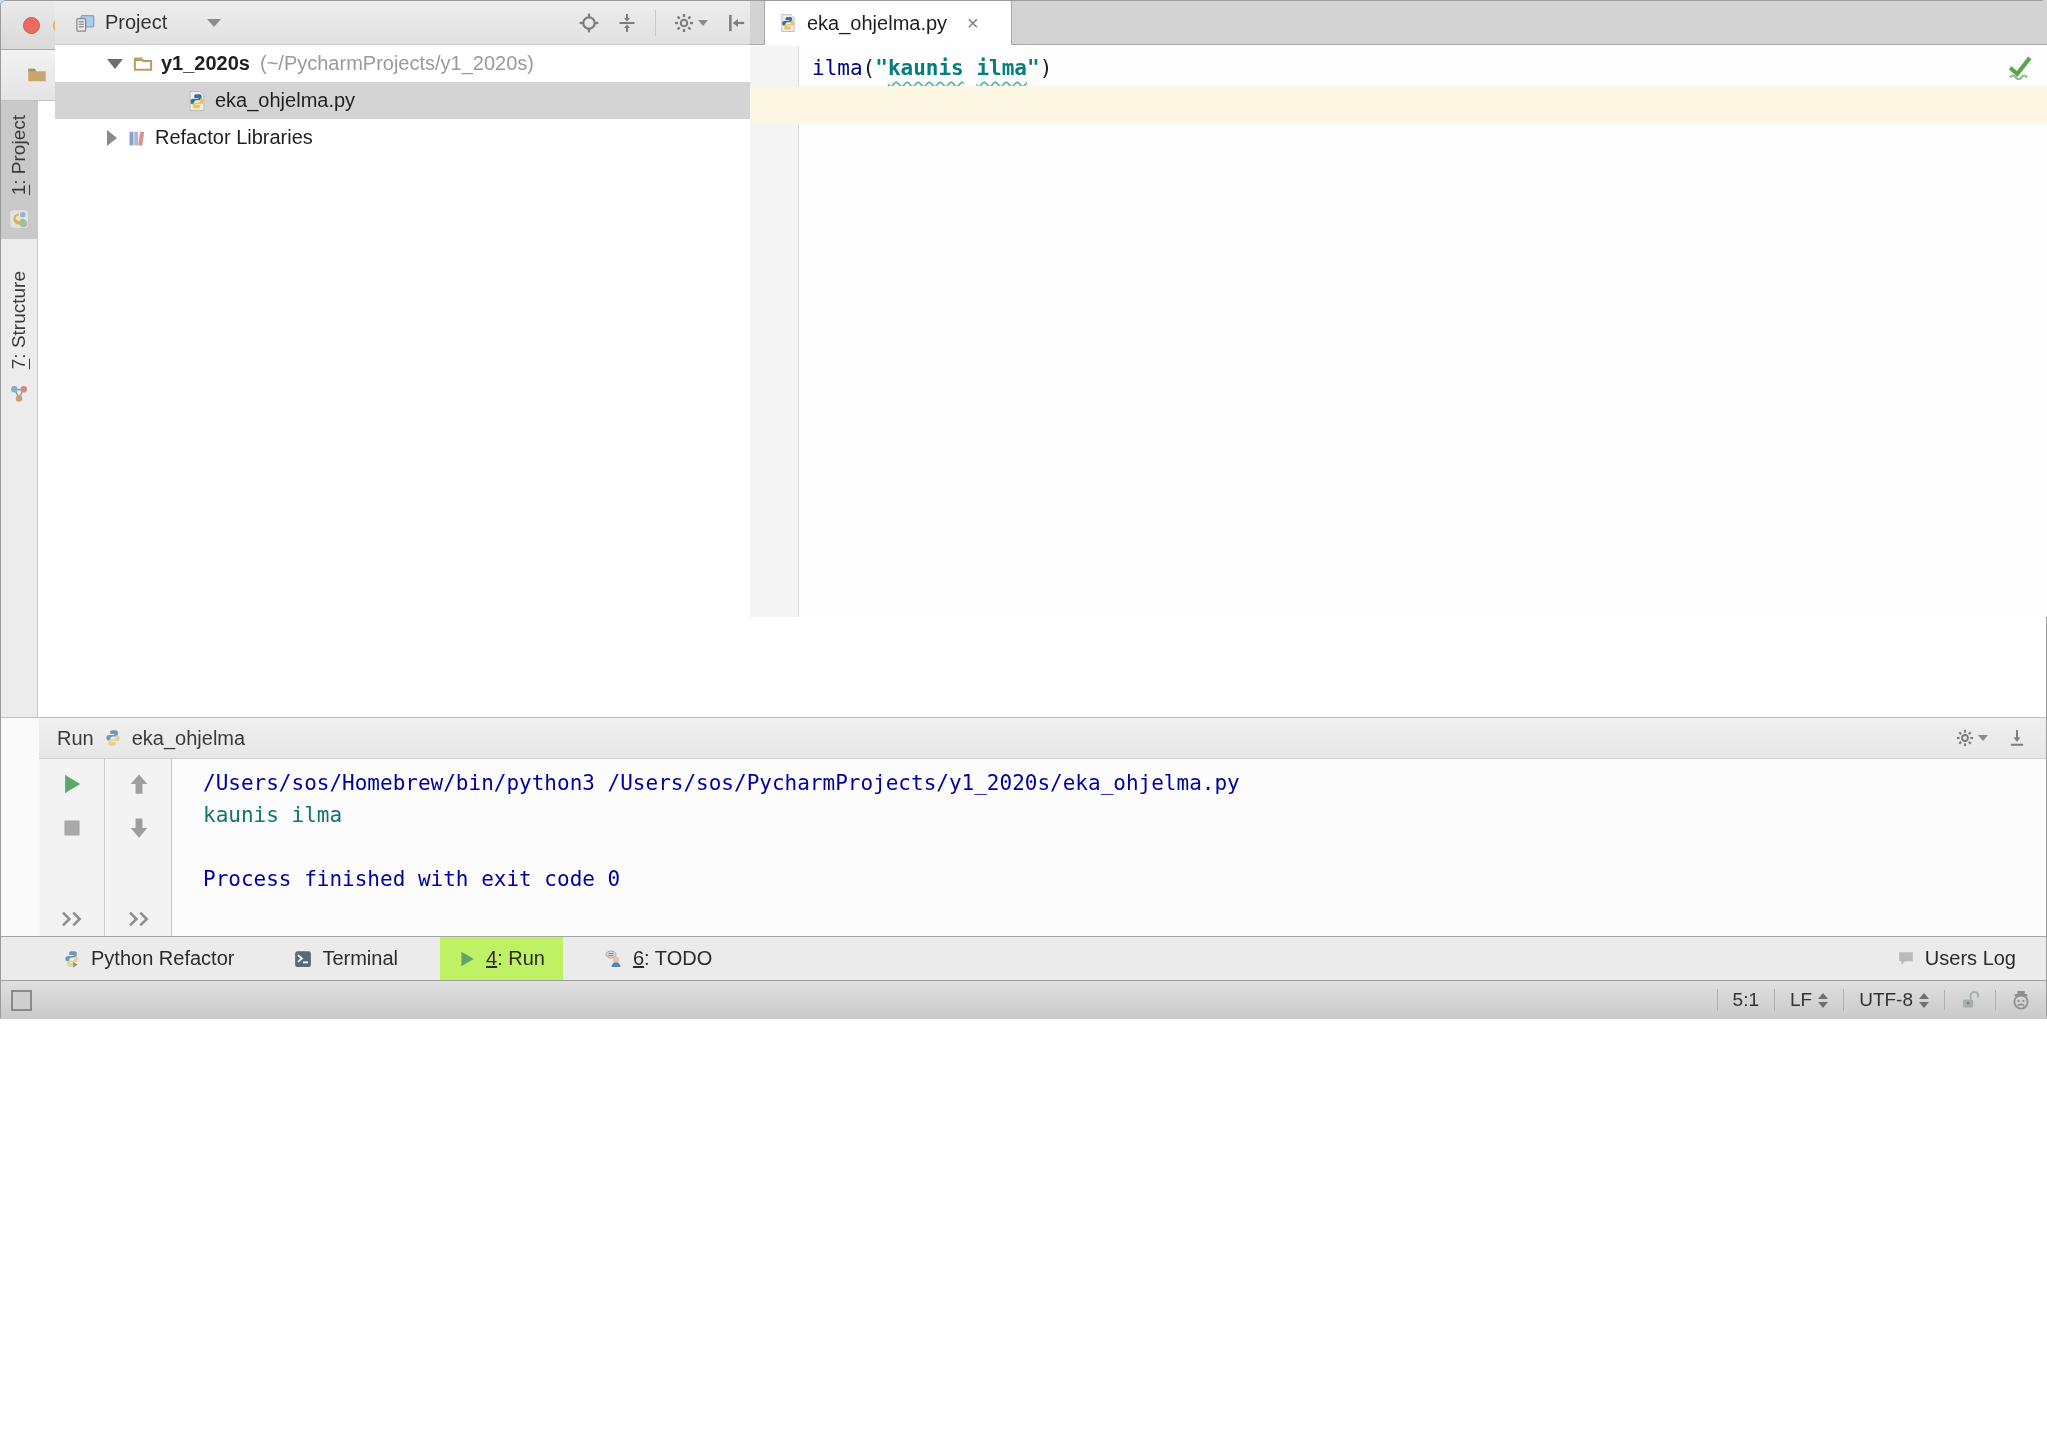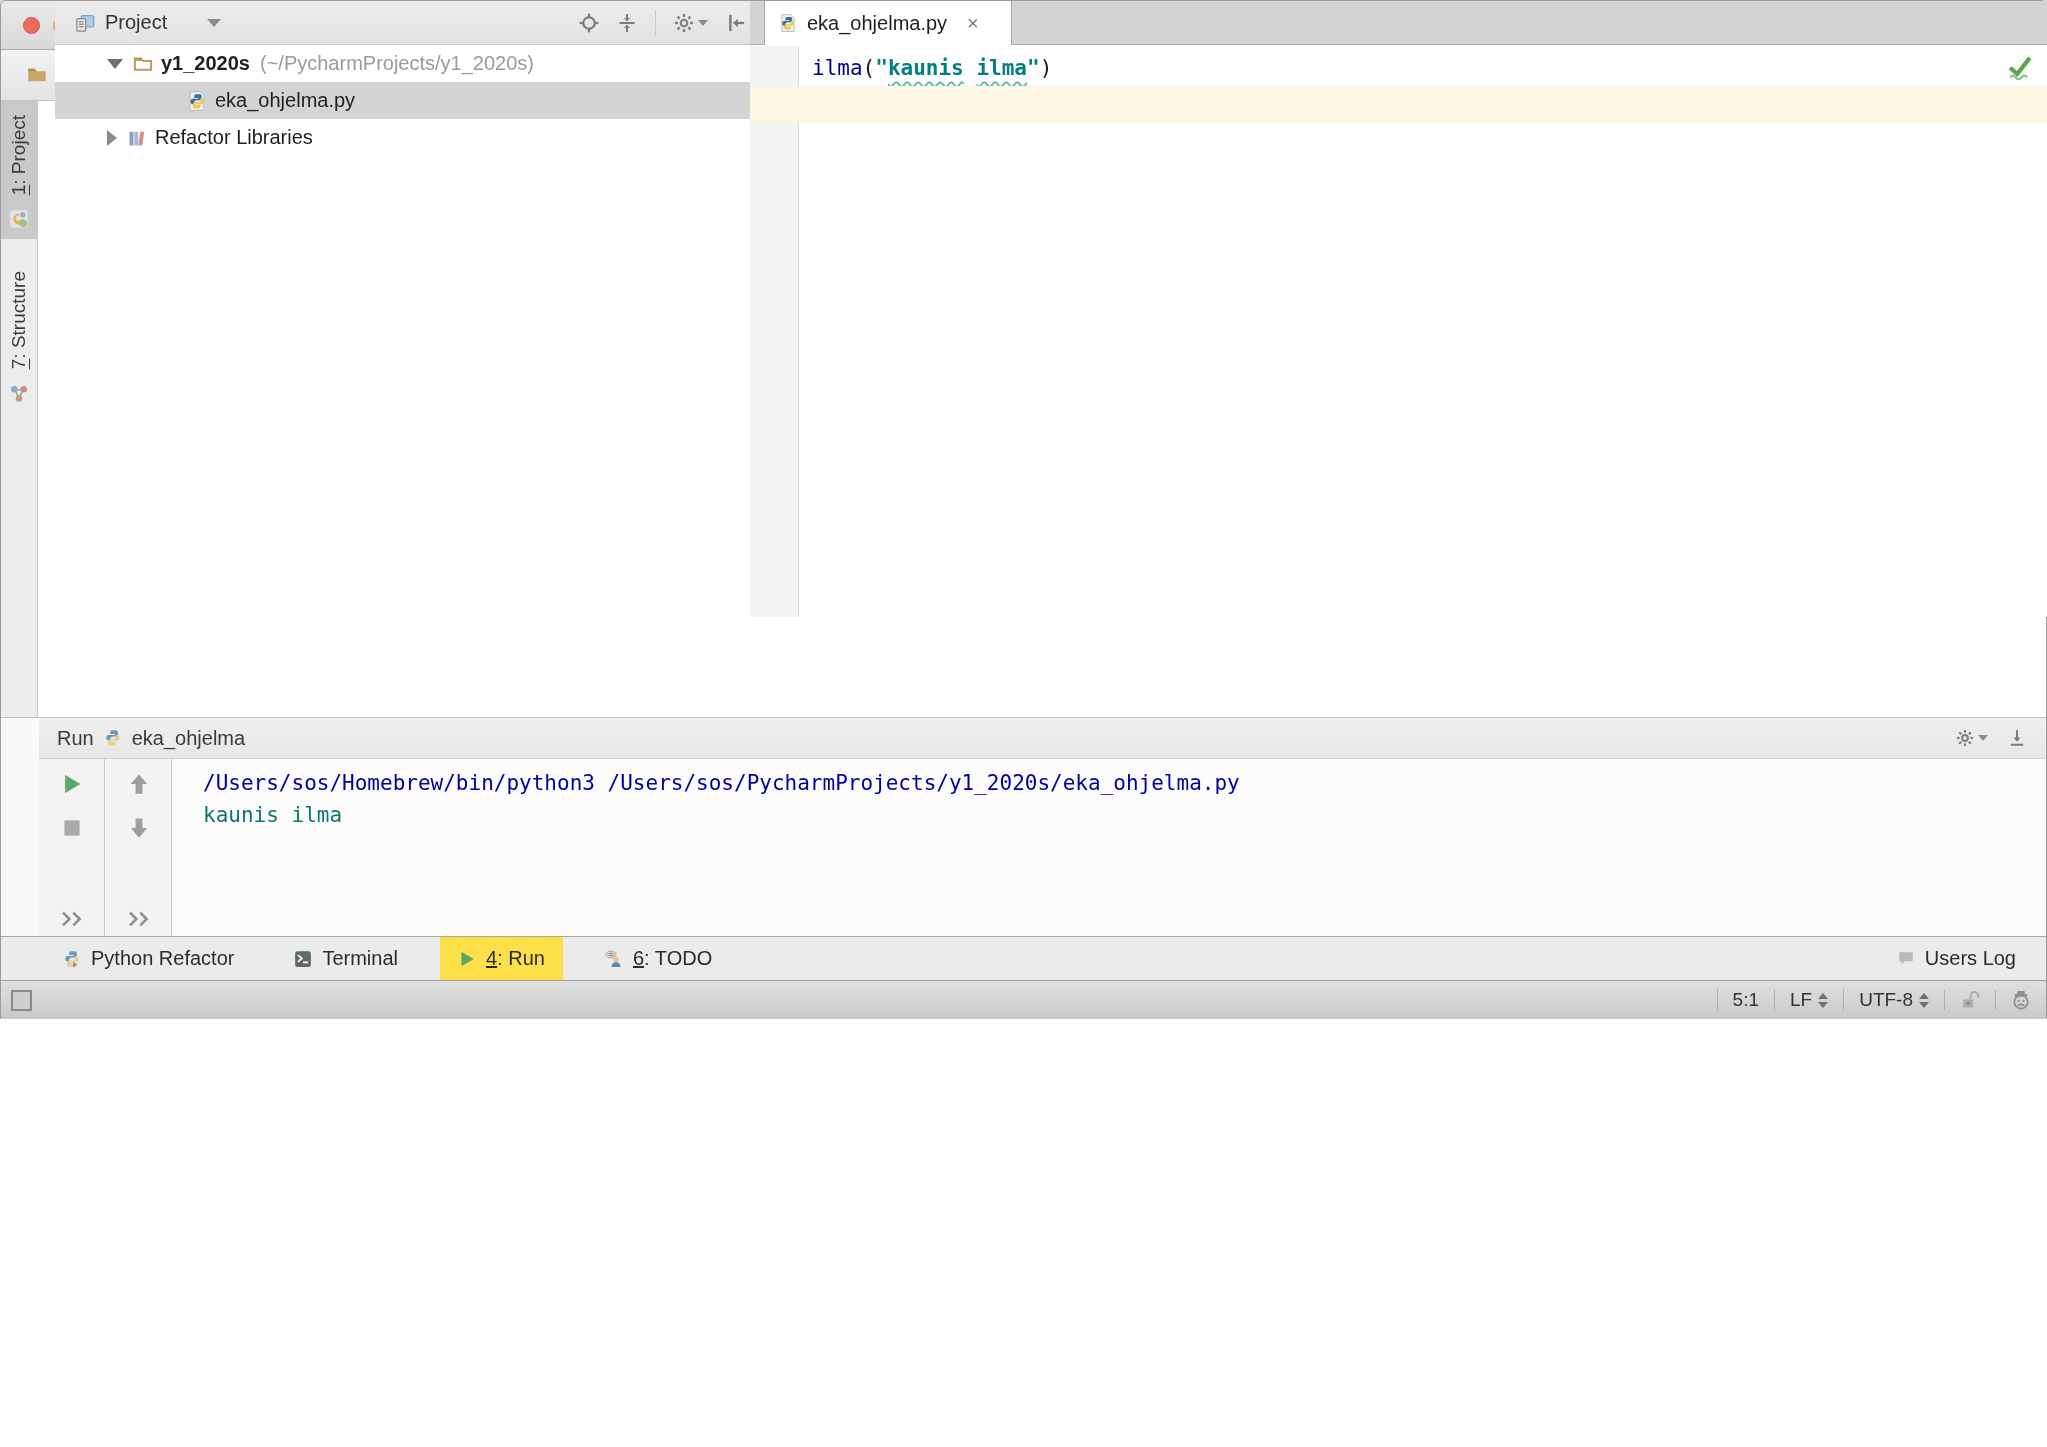--- a/index.html
+++ b/index.html
@@ -143,21 +143,21 @@
   .con-line { height:32px; line-height:32px; white-space:pre; }
   .con-blue { color:#0000a0; }
   .con-black { color:#0f766e; }
 
   
   #toolwindow-bar {
     position:absolute; left:0; top:935px; width:100%; height:44px;
     background:#ebebeb; border-top:1px solid #a6a6a6; display:flex; align-items:center; font-size:20px; color:#2b2b2b;
   }
   .twb-item { display:flex; align-items:center; gap:10px; padding:0 18px; height:100%; }
-  .twb-item.active { background:#fde047; }
+  .twb-item.active { background:#bef264; }
   .twb-item .u { text-decoration:underline; }
   #tw-left { display:flex; align-items:center; height:100%; margin-left:44px; gap:24px; }
   #event-log { margin-left:auto; display:flex; align-items:center; gap:10px; margin-right:30px; }
 
   
   #statusbar {
     position:absolute; left:0; top:979px; width:100%; height:39px;
     background:linear-gradient(#e0e0e0,#c9c9c9); border-top:1px solid #9f9f9f;
     display:flex; align-items:center; font-size:19px; color:#333;
   }
@@ -558,20 +558,21 @@
                   <path d="M3 2l5 5-5 5"></path>
                   <path d="M11 2l5 5-5 5"></path>
                 </g>
               </svg>
           </div>
         </div>
         <div id="console-output">
           <div class="con-line con-blue">/Users/sos/Homebrew/bin/python3 /Users/sos/PycharmProjects/y1_2020s/eka_ohjelma.py</div>
           <div class="con-line con-black">kaunis ilma</div>
           <div class="con-line"></div>
+          <div class="con-line con-blue">Process finished with exit code 0</div>
         </div>
       </div>
     </div>
 
     <div id="toolwindow-bar">
       <div id="tw-left">
         <div class="twb-item">
           <svg class="i18" viewBox="0 0 16 16">
               <path fill="#6c97bf" d="M7.7 1.1c-2.3 0-2.2 1.2-2.2 2v1.4h3.9v.8H4.3c-1.4 0-2.2 1-2.2 2.4 0 1.4.6 2.5 2.1 2.5h1.4V8.7c0-1.3.9-2.1 2.2-2.1h2.7c1 0 1.8-.8 1.8-1.9V3.1c0-1.4-.9-2-2.2-2z"></path>
               <path fill="#e8d28a" d="M8.3 14.9c2.3 0 2.2-1.2 2.2-2v-1.4H6.6v-.8h5.1c1.4 0 2.2-1 2.2-2.4 0-1.4-.6-2.5-2.1-2.5h-1.4v1.5c0 1.3-.9 2.1-2.2 2.1H5.5c-1 0-1.8.8-1.8 1.9v1.6c0 1.4.9 2 2.2 2z"></path>

